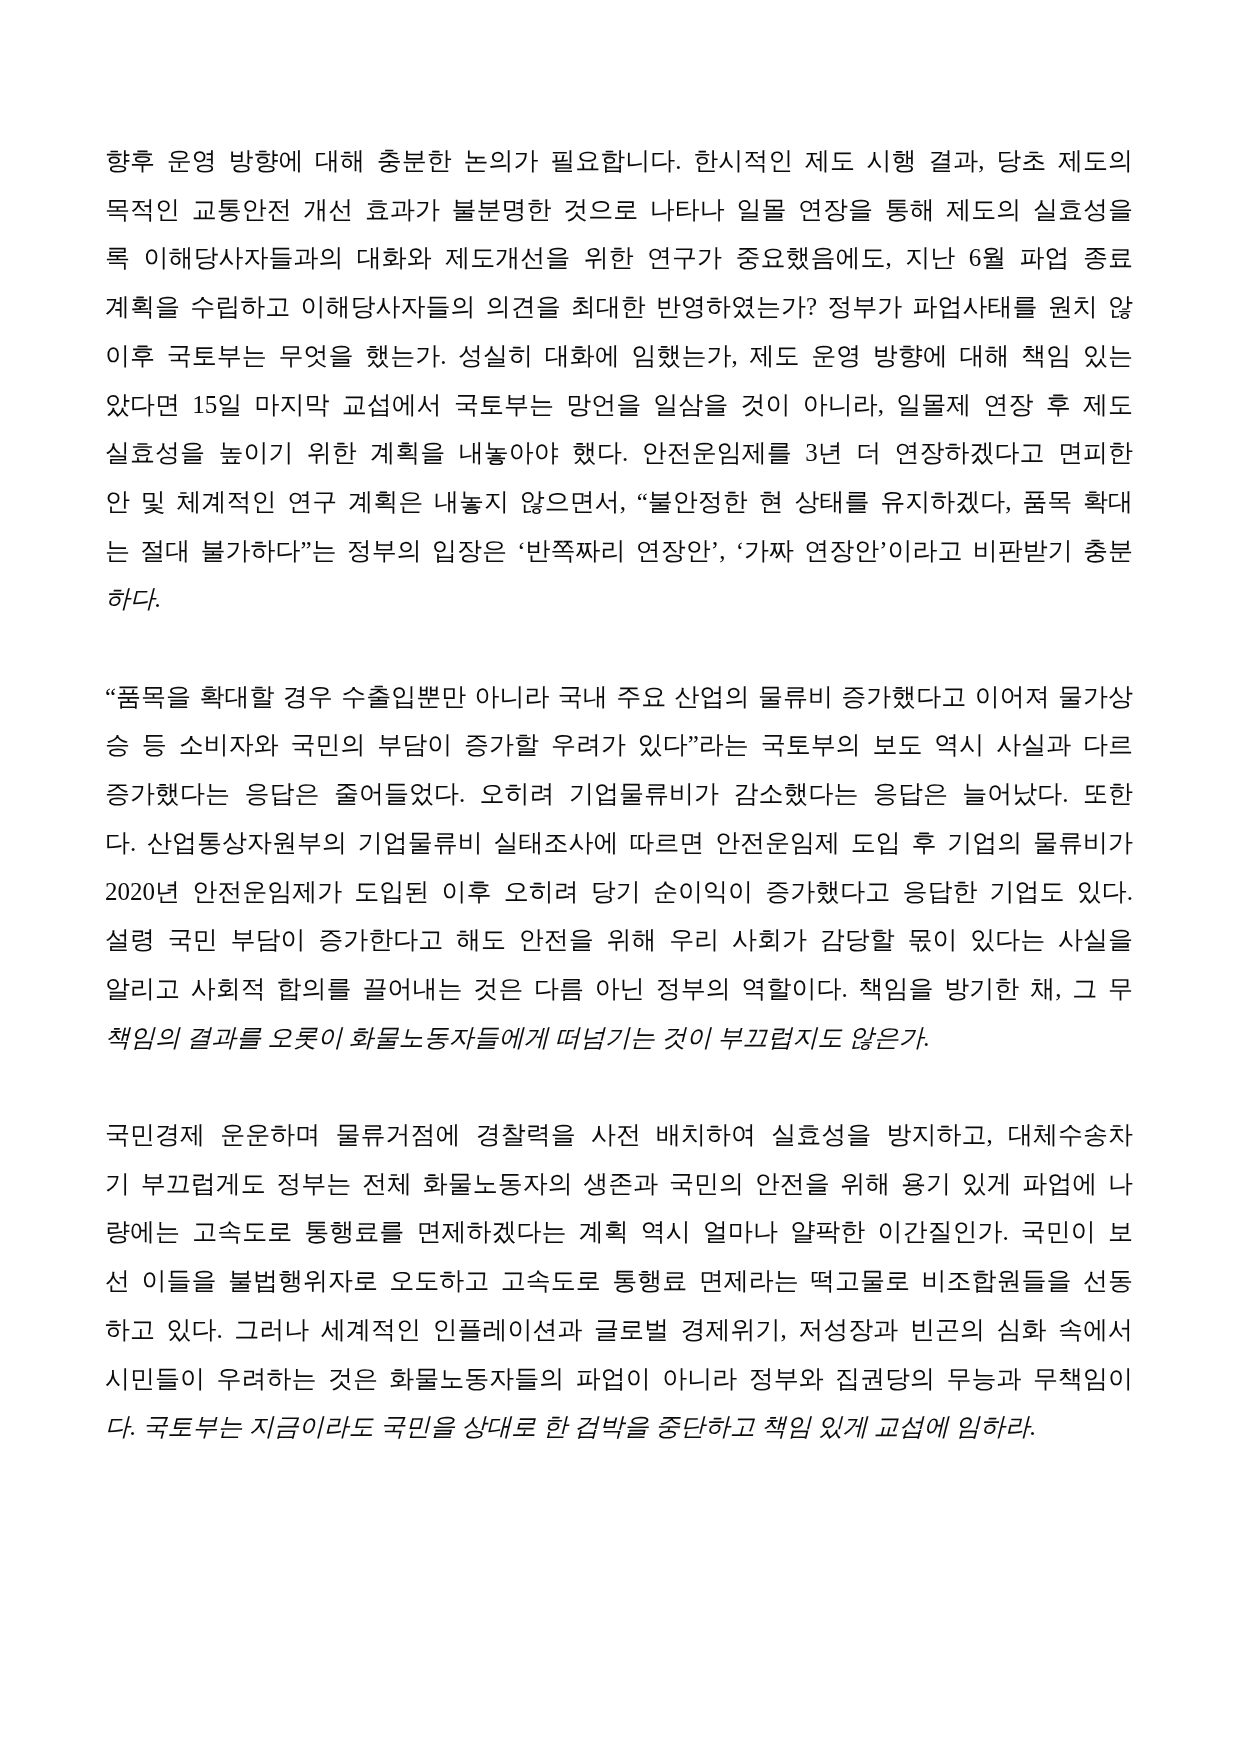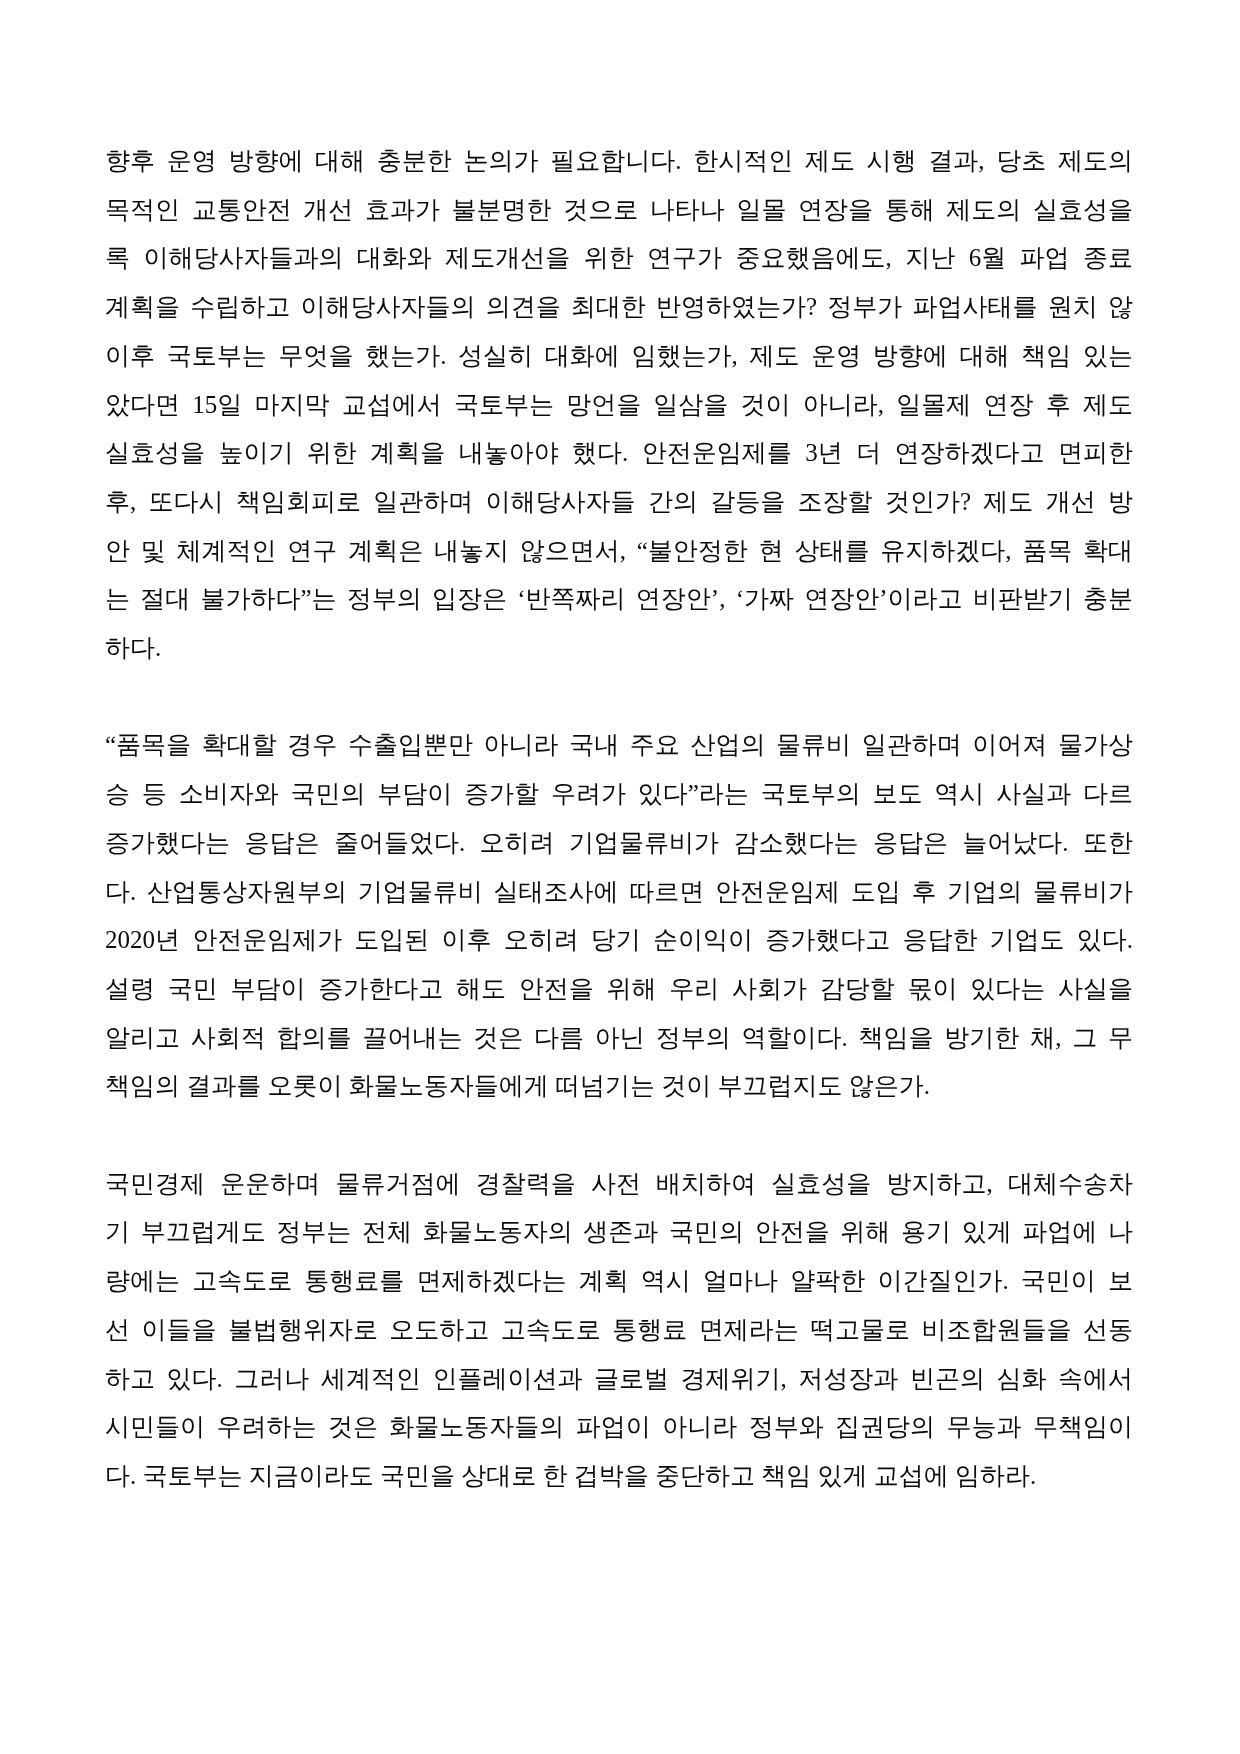--- a/index.html
+++ b/index.html
@@ -33,42 +33,42 @@
   .paragraph:last-child { margin-bottom: 0; }
   .line {
     text-align: justify;
     text-align-last: justify;
     word-break: normal;
     white-space: normal;
   }
   .line.last {
     text-align: justify;
     text-align-last: left;
+    font-style: italic;
   }
 </style>
 </head>
 <body>
 
 <div class="page">
   <div class="doc-body">
       <div class="paragraph">
         <div class="line">향후 운영 방향에 대해 충분한 논의가 필요합니다. 한시적인 제도 시행 결과, 당초 제도의</div>
         <div class="line">목적인 교통안전 개선 효과가 불분명한 것으로 나타나 일몰 연장을 통해 제도의 실효성을</div>
         <div class="line">록 이해당사자들과의 대화와 제도개선을 위한 연구가 중요했음에도, 지난 6월 파업 종료</div>
         <div class="line">계획을 수립하고 이해당사자들의 의견을 최대한 반영하였는가? 정부가 파업사태를 원치 않</div>
         <div class="line">이후 국토부는 무엇을 했는가. 성실히 대화에 임했는가, 제도 운영 방향에 대해 책임 있는</div>
         <div class="line">았다면 15일 마지막 교섭에서 국토부는 망언을 일삼을 것이 아니라, 일몰제 연장 후 제도</div>
         <div class="line">실효성을 높이기 위한 계획을 내놓아야 했다. 안전운임제를 3년 더 연장하겠다고 면피한</div>
-        <div class="line">후, 또다시 책임회피로 일관하며 이해당사자들 간의 갈등을 조장할 것인가? 제도 개선 방</div>
         <div class="line">안 및 체계적인 연구 계획은 내놓지 않으면서, “불안정한 현 상태를 유지하겠다, 품목 확대</div>
         <div class="line">는 절대 불가하다”는 정부의 입장은 ‘반쪽짜리 연장안’, ‘가짜 연장안’이라고 비판받기 충분</div>
         <div class="line last">하다.</div>
       </div>
       <div class="paragraph">
-        <div class="line">“품목을 확대할 경우 수출입뿐만 아니라 국내 주요 산업의 물류비 일관하며 이어져 물가상</div>
+        <div class="line">“품목을 확대할 경우 수출입뿐만 아니라 국내 주요 산업의 물류비 증가했다고 이어져 물가상</div>
         <div class="line">승 등 소비자와 국민의 부담이 증가할 우려가 있다”라는 국토부의 보도 역시 사실과 다르</div>
         <div class="line">증가했다는 응답은 줄어들었다. 오히려 기업물류비가 감소했다는 응답은 늘어났다. 또한</div>
         <div class="line">다. 산업통상자원부의 기업물류비 실태조사에 따르면 안전운임제 도입 후 기업의 물류비가</div>
         <div class="line">2020년 안전운임제가 도입된 이후 오히려 당기 순이익이 증가했다고 응답한 기업도 있다.</div>
         <div class="line">설령 국민 부담이 증가한다고 해도 안전을 위해 우리 사회가 감당할 몫이 있다는 사실을</div>
         <div class="line">알리고 사회적 합의를 끌어내는 것은 다름 아닌 정부의 역할이다. 책임을 방기한 채, 그 무</div>
         <div class="line last">책임의 결과를 오롯이 화물노동자들에게 떠넘기는 것이 부끄럽지도 않은가.</div>
       </div>
       <div class="paragraph">
         <div class="line">국민경제 운운하며 물류거점에 경찰력을 사전 배치하여 실효성을 방지하고, 대체수송차</div>

